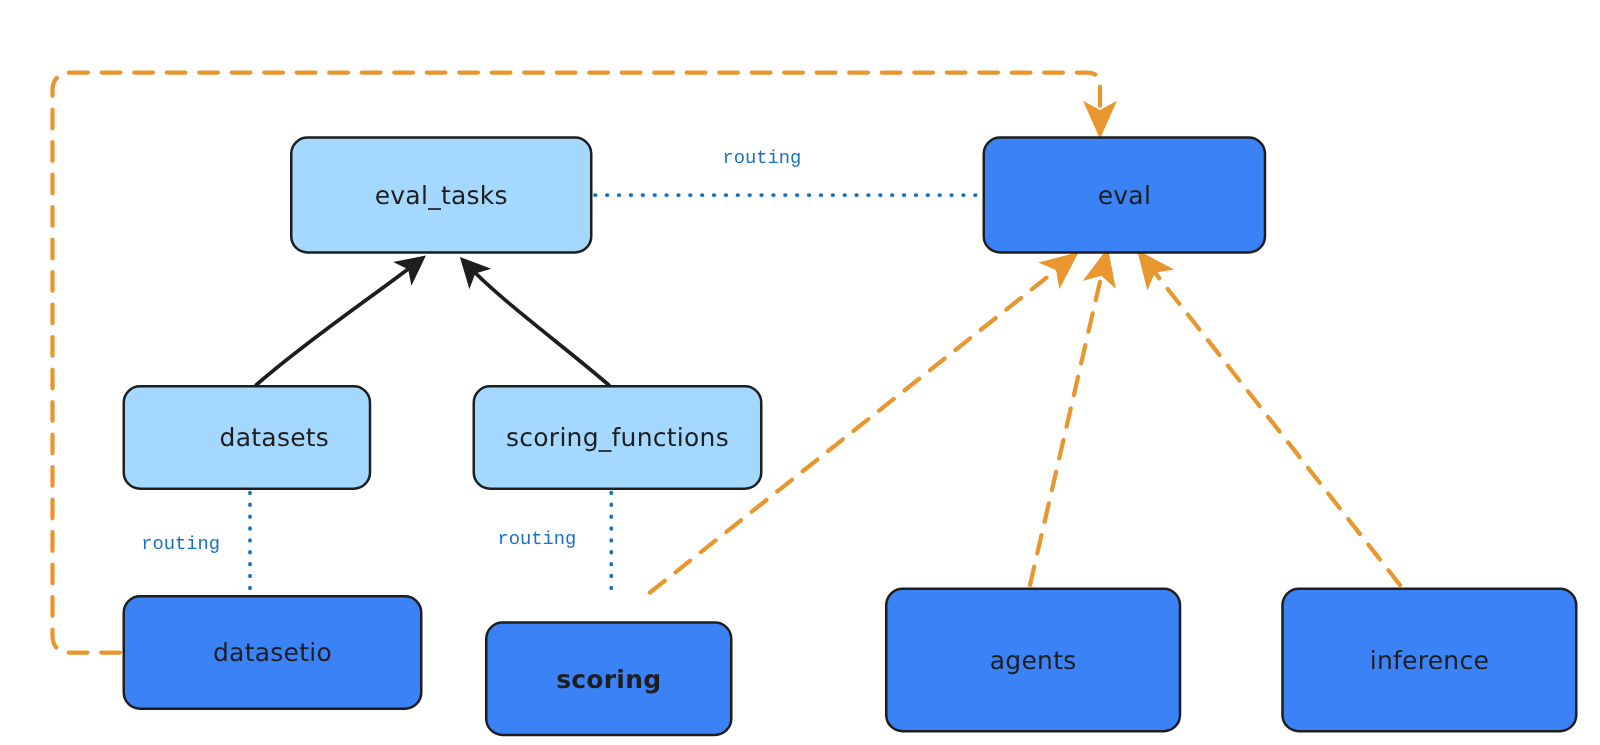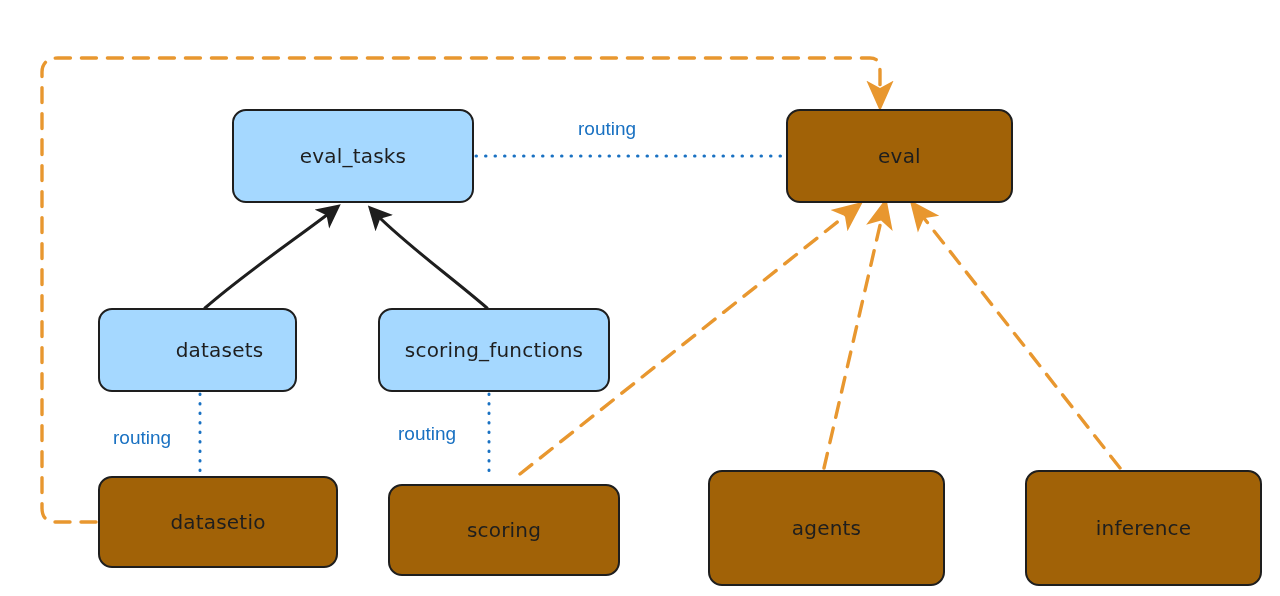--- a/index.html
+++ b/index.html
@@ -3,22 +3,22 @@
 <meta charset="utf-8">
 <style>
   html,body{margin:0;padding:0;background:#ffffff;}
   body{width:1280px;height:596px;overflow:hidden;font-family:"DejaVu Sans",sans-serif;}
   #stage{position:relative;width:1280px;height:596px;background:#fff;}
   #wires{position:absolute;inset:0;width:1280px;height:596px;}
   .node{position:absolute;box-sizing:border-box;border:2.6px solid #1e1e1e;border-radius:14px;
         display:flex;align-items:center;justify-content:center;text-align:center;
         font-family:"DejaVu Sans",sans-serif;font-size:20px;color:#1e1e1e;letter-spacing:.2px;}
   .node.blue{background:#a5d8ff;}
-  .node.green{background:#a16207;}
-  .edge-label{position:absolute;font-family:Liberation Sans, sans-serif;font-size:19px;color:#1971c2;white-space:nowrap;}
+  .node.green{background:#3b82f6;}
+  .edge-label{position:absolute;font-family:Liberation Mono, monospace;font-size:15px;color:#1971c2;white-space:nowrap;}
 </style>
 </head>
 <body>
 
 <div id="stage">
 
   <svg id="wires" viewBox="0 0 1280 596">
     <defs>
       <marker id="arrowBlack" markerWidth="10" markerHeight="10" refX="6" refY="4" orient="auto">
         <path d="M0,0 L8,4 L0,8 L2,4 Z" fill="#1e1e1e"></path>
@@ -72,21 +72,21 @@
   </div>
 
   <div class="node blue" style="left:378px;top:308px;width:232px;height:84px;">
     <span>scoring_functions</span>
   </div>
 
   <div class="node green" style="left:98px;top:476px;width:240px;height:92px;">
     <span>datasetio</span>
   </div>
 
-  <div class="node green" style="left:388px;top:484px;width:232px;height:92px;">
+  <div class="node green" style="left:388px;top:497px;width:198px;height:92px;font-weight:bold;">
     <span>scoring</span>
   </div>
 
   <div class="node green" style="left:708px;top:470px;width:237px;height:116px;">
     <span>agents</span>
   </div>
 
   <div class="node green" style="left:1025px;top:470px;width:237px;height:116px;">
     <span>inference</span>
   </div>

